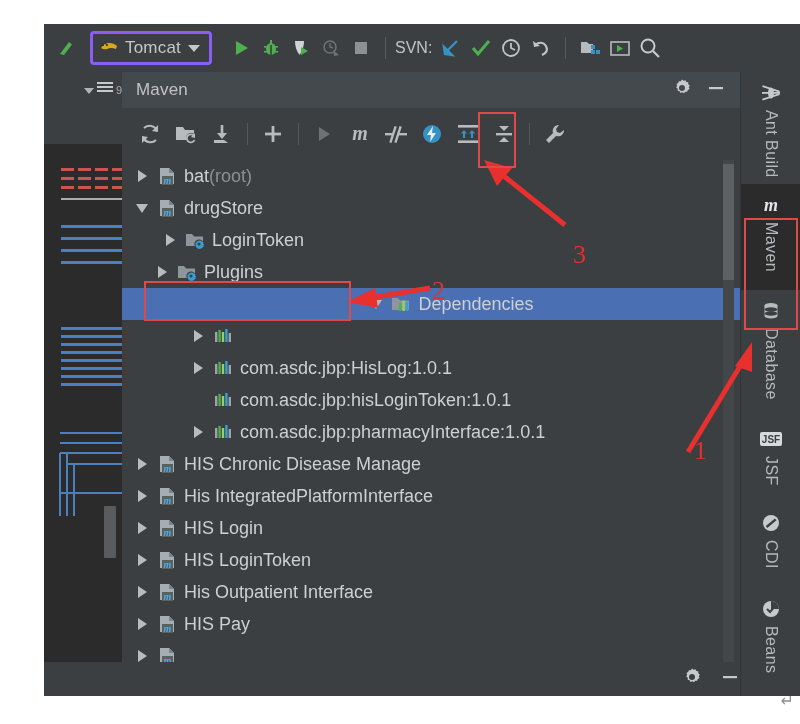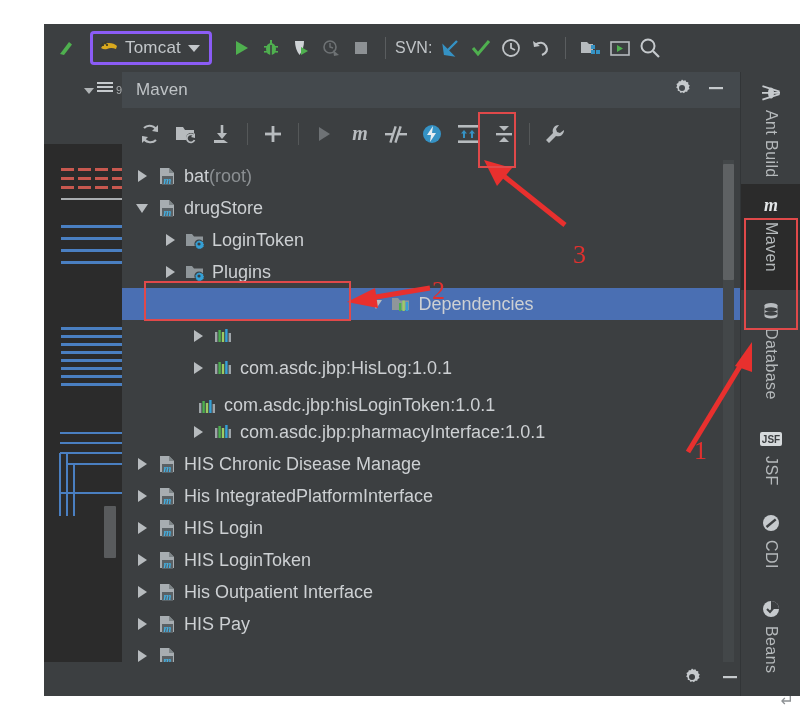--- a/index.html
+++ b/index.html
@@ -399,21 +399,21 @@
           <span class="ico">
             <svg width="20" height="18" viewBox="0 0 20 18">
               <path d="M1 3 L7 3 L9 5.5 L18 5.5 L18 15 L1 15 Z" fill="#8f969a"></path>
               <circle cx="14" cy="13" r="4.6" fill="#3c3f41"></circle>
               <path d="M14 9.2 l1 .9 1.3-.4 .6 1.2 1.3 .2 -.1 1.3 1 .8 -.7 1.1 .5 1.2 -1.2 .6 -.4 1.2 -1.3-.1 -.8 1 -1.1-.7 -1.2 .5 -.6-1.2 -1.2-.4 .1-1.3 -1-.8 .6-1.1 -.5-1.2 1.2-.6 .4-1.2 1.3 .1z" fill="#35a0d6"></path>
               <circle cx="14" cy="13" r="1.6" fill="#3c3f41"></circle>
             </svg>
           </span>
           <span class="lbl">LoginToken</span>
         </div>
-        <div class="row" style="padding-left: 36px;">
+        <div class="row" style="padding-left: 28px;">
           <span class="twisty">
             <svg width="12" height="12" viewBox="0 0 12 12">
               <path d="M2 0 L11 6 L2 12 Z" fill="#b7bbbe"></path>
             </svg>
           </span>
           <span class="ico">
             <svg width="20" height="18" viewBox="0 0 20 18">
               <path d="M1 3 L7 3 L9 5.5 L18 5.5 L18 15 L1 15 Z" fill="#8f969a"></path>
               <circle cx="14" cy="13" r="4.6" fill="#3c3f41"></circle>
               <path d="M14 9.2 l1 .9 1.3-.4 .6 1.2 1.3 .2 -.1 1.3 1 .8 -.7 1.1 .5 1.2 -1.2 .6 -.4 1.2 -1.3-.1 -.8 1 -1.1-.7 -1.2 .5 -.6-1.2 -1.2-.4 .1-1.3 -1-.8 .6-1.1 -.5-1.2 1.2-.6 .4-1.2 1.3 .1z" fill="#35a0d6"></path>
@@ -464,21 +464,21 @@
             <svg width="18" height="18" viewBox="0 0 18 18">
               <rect x="1" y="5" width="2.4" height="10" fill="#9ea4a8"></rect>
               <rect x="4.4" y="3" width="2.4" height="12" fill="#4caf50"></rect>
               <rect x="7.8" y="5" width="2.4" height="10" fill="#9ccc65"></rect>
               <rect x="11.2" y="2" width="2.4" height="13" fill="#35a0d6"></rect>
               <rect x="14.6" y="6" width="2.4" height="9" fill="#9ea4a8"></rect>
             </svg>
           </span>
           <span class="lbl">com.asdc.jbp:HisLog:1.0.1</span>
         </div>
-        <div class="row" style="padding-left: 48px; align-items: flex-end;">
+        <div class="row" style="padding-left: 64px;">
           <span class="twisty"></span>
           <span class="ico">
             <svg width="18" height="18" viewBox="0 0 18 18">
               <rect x="1" y="5" width="2.4" height="10" fill="#9ea4a8"></rect>
               <rect x="4.4" y="3" width="2.4" height="12" fill="#4caf50"></rect>
               <rect x="7.8" y="5" width="2.4" height="10" fill="#9ccc65"></rect>
               <rect x="11.2" y="2" width="2.4" height="13" fill="#35a0d6"></rect>
               <rect x="14.6" y="6" width="2.4" height="9" fill="#9ea4a8"></rect>
             </svg>
           </span>

